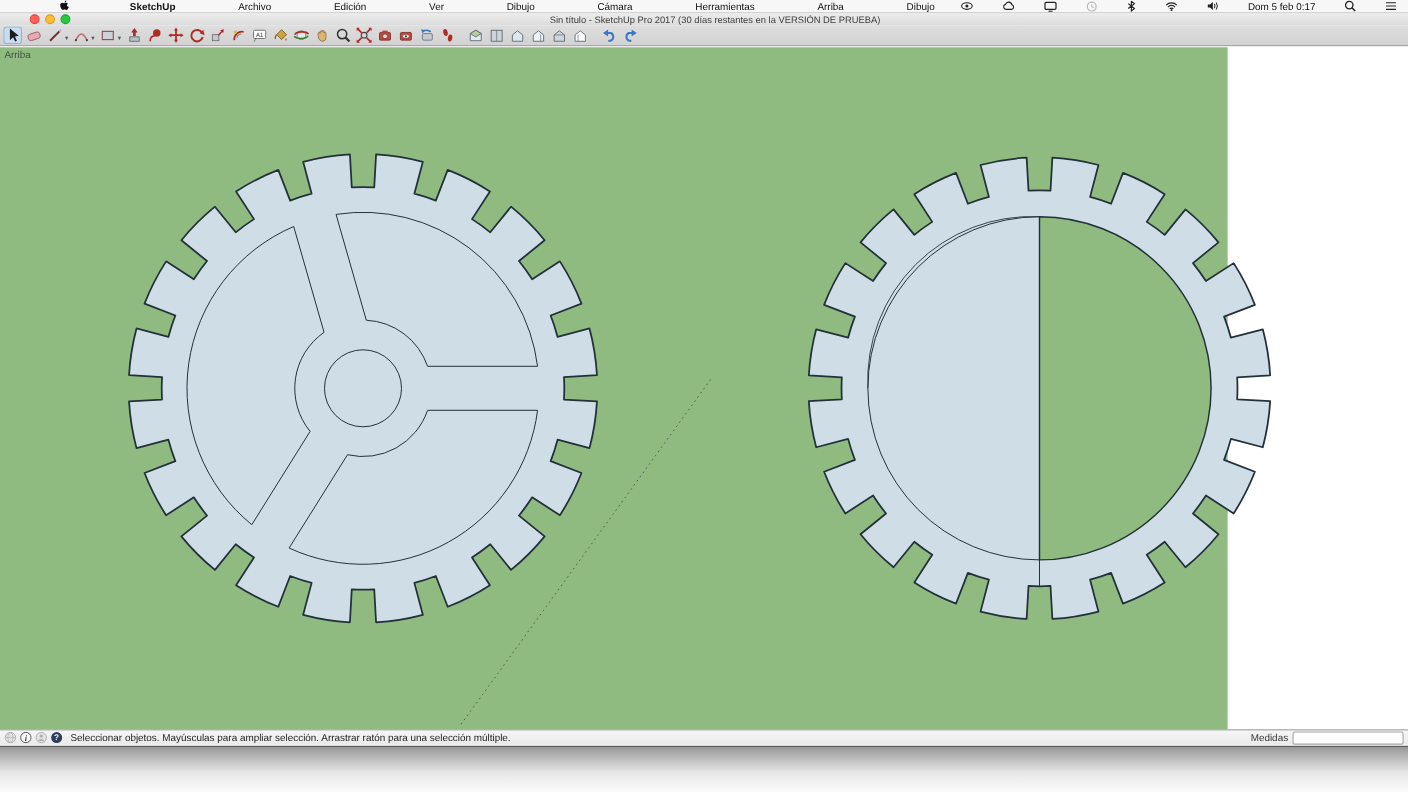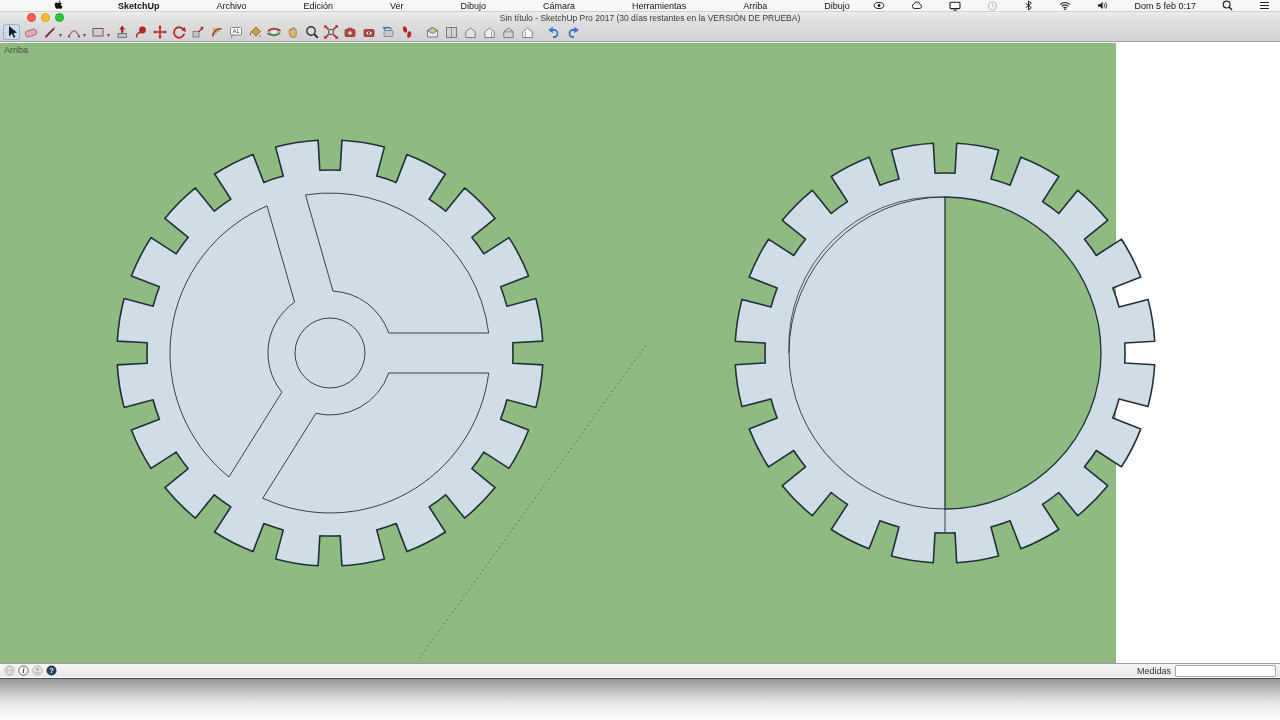--- a/index.html
+++ b/index.html
@@ -351,19 +351,20 @@
           <path d="M2.8 8.6 a2.8 2.3 0 0 1 5.4 0z" fill="#adadad"></path>
         </svg>
       </span>
       <span style="display: inline-flex;">
         <svg width="11" height="11" viewBox="0 0 11 11">
           <circle cx="5.5" cy="5.5" r="5" fill="#2c3d58"></circle>
           <text x="5.5" y="8.1" font-size="7.5" text-anchor="middle" fill="#fff" font-weight="bold" font-family="Liberation Sans,sans-serif">?</text>
         </svg>
       </span>
     </span>
+  <span class="sbmsg">Seleccionar objetos. Mayúsculas para ampliar selección. Arrastrar ratón para una selección múltiple.</span>
   <span class="sbright">
     <span class="sblabel">Medidas</span>
     <input class="sbinput" type="text" value="" style="">
   </span>
 </div>
 
 <div class="desktop"></div>
 
 </body></html>

